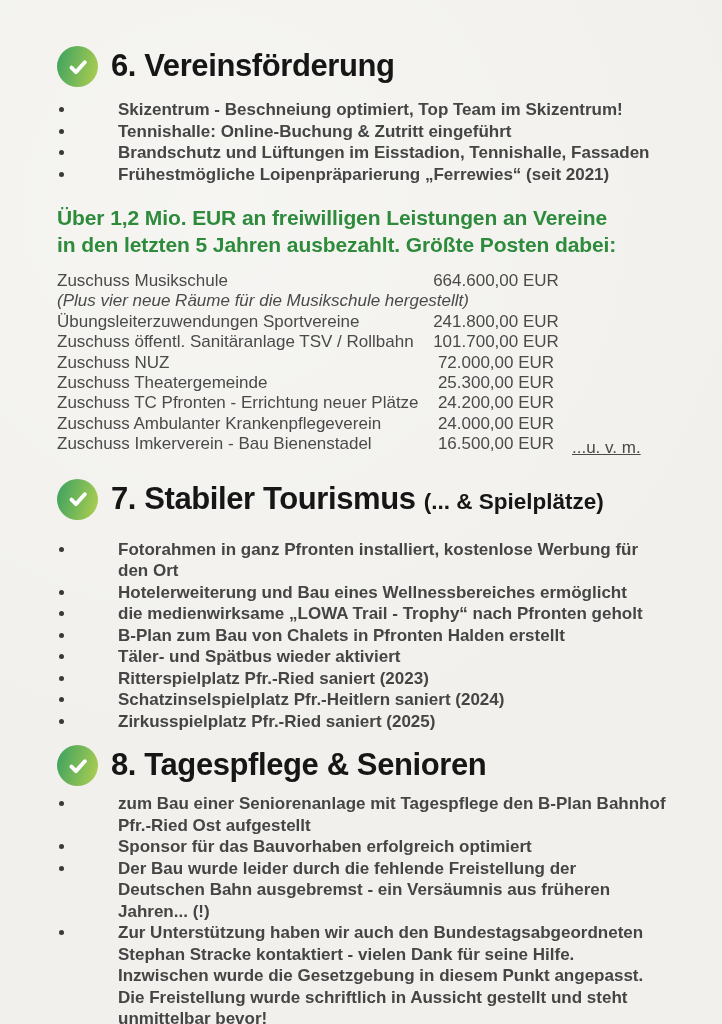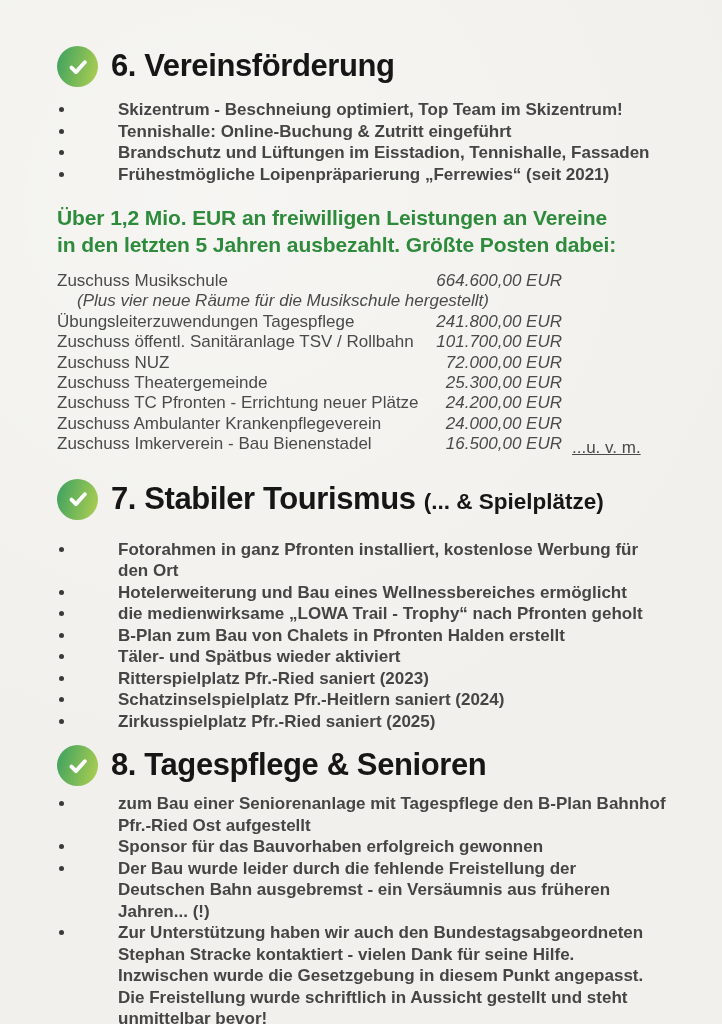--- a/index.html
+++ b/index.html
@@ -89,22 +89,22 @@
     width: 505px;
   }
   .ftable .row {
     position: relative;
     display: flex;
     font-size: 17px;
     line-height: 20.4px;
     color: #4a4a4a;
   }
   .ftable .row .lbl { flex: 1 1 auto; white-space: nowrap; }
-  .ftable .row .amt { flex: 0 0 auto; min-width: 132px; text-align: right; white-space: nowrap; font-style: italic; }
-  .ftable .row.note .lbl { font-style: italic; margin-left: 20px; }
+  .ftable .row .amt { flex: 0 0 auto; min-width: 132px; text-align: center; white-space: nowrap; }
+  .ftable .row.note .lbl { font-style: italic; }
   .ftable .row .more {
     position: absolute;
     left: 515px;
     top: 4px;
     white-space: nowrap;
     text-decoration: underline;
   }
 
   
   .sec-tourism  { margin-top: 24px; }
@@ -142,21 +142,21 @@
 
   <div class="ftable">
     <div class="row">
       <span class="lbl">Zuschuss Musikschule</span>
       <span class="amt">664.600,00 EUR</span>
     </div>
     <div class="row note">
       <span class="lbl">(Plus vier neue Räume für die Musikschule hergestellt)</span>
     </div>
     <div class="row">
-      <span class="lbl">Übungsleiterzuwendungen Tagespflege</span>
+      <span class="lbl">Übungsleiterzuwendungen Sportvereine</span>
       <span class="amt">241.800,00 EUR</span>
     </div>
     <div class="row">
       <span class="lbl">Zuschuss öffentl. Sanitäranlage TSV / Rollbahn</span>
       <span class="amt">101.700,00 EUR</span>
     </div>
     <div class="row">
       <span class="lbl">Zuschuss NUZ</span>
       <span class="amt">72.000,00 EUR</span>
     </div>
@@ -204,19 +204,19 @@
     <div class="sec-head">
       <span class="check">
         <svg viewBox="0 0 24 24" fill="none">
             <path d="M6 12.6l4.1 4.1L18.3 7.6" stroke="#ffffff" stroke-width="3.6" stroke-linecap="round" stroke-linejoin="round"></path>
           </svg>
       </span>
       <h1>8. Tagespflege &amp; Senioren</h1>
     </div>
     <ul class="bullets">
       <li>zum Bau einer Seniorenanlage mit Tagespflege den B-Plan Bahnhof Pfr.-Ried Ost aufgestellt</li>
-      <li>Sponsor für das Bauvorhaben erfolgreich gewonnen</li>
+      <li>Sponsor für das Bauvorhaben erfolgreich optimiert</li>
       <li>Der Bau wurde leider durch die fehlende Freistellung der Deutschen Bahn ausgebremst - ein Versäumnis aus früheren Jahren... (!)</li>
       <li>Zur Unterstützung haben wir auch den Bundestagsabgeordneten Stephan Stracke kontaktiert - vielen Dank für seine Hilfe. Inzwischen wurde die Gesetzgebung in diesem Punkt angepasst. Die Freistellung wurde schriftlich in Aussicht gestellt und steht unmittelbar bevor!</li>
     </ul>
   </section>
 
 </div>
 
 </body></html>

